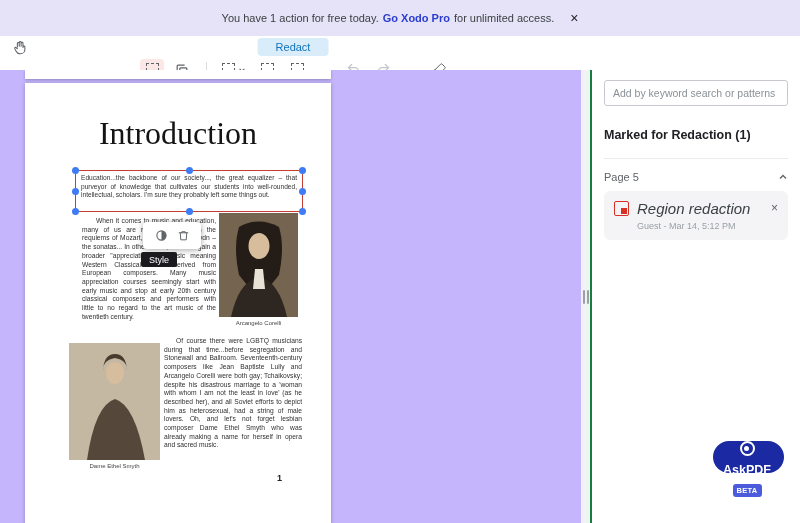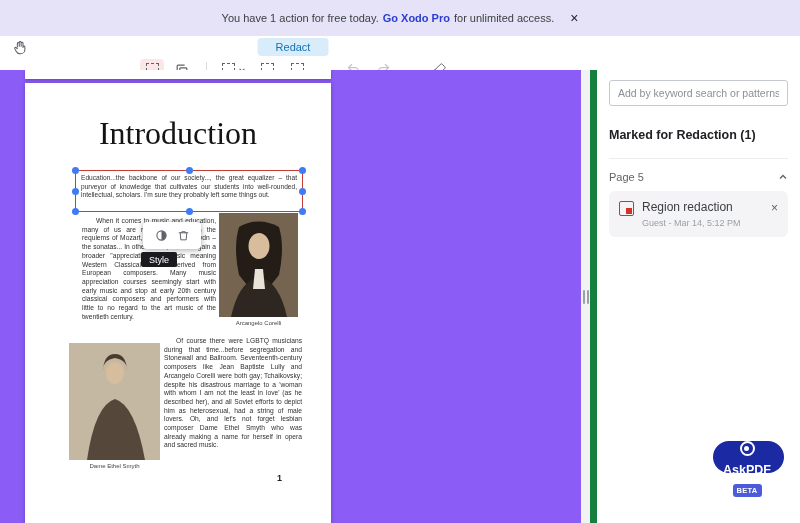--- a/index.html
+++ b/index.html
@@ -23,21 +23,21 @@
   .tbtn { min-width:24px; height:22px; border:none; background:none; border-radius:4px; display:flex; align-items:center; justify-content:center; gap:3px; padding:0 3px; }
   .tbtn.selected { background:#fbe7e6; }
   .tdivider { width:1px; height:15px; background:#dadce0; margin:0 6px; }
   .ric { width:13px; height:13px; border:1.4px dashed #5f6368; position:relative; display:inline-block; }
   .ric i { position:absolute; right:-3px; bottom:-3px; width:7px; height:7px; display:block; }
   .ric i.red { background:#e03c31; } .ric i.yellow { background:#f5c815; } .ric i.green { background:#3fa33f; }
   .gap-lg { margin-left:26px; }
 
   
   .workspace { position:absolute; top:70px; left:0; right:0; bottom:0; display:flex; }
-  .doc-area { flex:1; background:#8b5cf6; position:relative; overflow:hidden; }
+  .doc-area { flex:1; background:#c4b5fd; position:relative; overflow:hidden; }
   .prev-page { position:absolute; left:25px; top:0; width:306px; height:9px; background:#fff; box-shadow:0 1px 3px rgba(0,0,0,.25); }
   .page { position:absolute; left:25px; top:13px; width:306px; height:445px; background:#fff; box-shadow:0 1px 4px rgba(0,0,0,.25); }
 
   .doc-title { position:absolute; top:32px; left:0; right:0; text-align:center; font-family:"Liberation Serif",serif; font-size:32px; font-weight:400; color:#141414; }
 
   .selection { position:absolute; left:50px; top:87px; width:228px; height:42px; border:1px solid #c63d33; }
   .sel-text { position:absolute; left:5px; right:5px; top:3px; bottom:2px; font-size:6.6px; line-height:1.3; color:#333; text-align:justify; overflow:hidden; }
   .handle { position:absolute; width:7px; height:7px; border-radius:50%; background:#3e7bf4; }
   .h-nw{left:-4px;top:-4px}.h-n{left:calc(50% - 3.5px);top:-4px}.h-ne{right:-4px;top:-4px}
   .h-w{left:-4px;top:calc(50% - 3.5px)}.h-e{right:-4px;top:calc(50% - 3.5px)}
@@ -54,32 +54,32 @@
   .portrait2 { position:absolute; left:44px; top:260px; width:91px; height:117px; }
   .caption2 { position:absolute; left:44px; top:380px; width:91px; text-align:center; font-size:6px; color:#444; }
   .pagenum { position:absolute; left:252px; top:390px; font-size:9px; font-weight:700; color:#222; }
 
   
   .resizer { width:9px; background:#f0f2f4; position:relative; }
   .grip { position:absolute; top:50%; left:50%; transform:translate(-50%,-50%); display:flex; gap:2px; }
   .grip i { width:2px; height:14px; background:#9aa0a6; display:block; border-radius:1px; }
 
   
-  .panel { width:210px; background:#fff; border-left:7px solid #15803d; position:relative; padding:10px 12px 0; }
+  .panel { width:210px; background:#fff; border-left:2px solid #15803d; position:relative; padding:10px 12px 0; }
   .search-input { width:100%; height:26px; border:1px solid #c6cace; border-radius:3px; padding:0 8px; font-size:10.5px; font-family:inherit; color:#333; }
   .search-input::placeholder { color:#8a9096; }
   .panel-heading { margin-top:22px; font-size:12.5px; font-weight:700; color:#202124; }
   .group-row { margin-top:16px; padding-top:12px; border-top:1px solid #ececec; display:flex; align-items:center; justify-content:space-between; }
   .group-label { font-size:11px; color:#5f6368; }
   .collapse-btn { background:none; border:none; display:flex; align-items:center; }
   .card { margin-top:8px; background:#f4f4f7; border-radius:6px; padding:9px 10px; display:flex; gap:8px; align-items:flex-start; }
   .card-icon { width:15px; height:15px; border:1.5px solid #d93025; border-radius:2px; position:relative; flex:none; margin-top:1px; }
   .card-icon::after { content:""; position:absolute; right:1px; bottom:1px; width:6px; height:6px; background:#d93025; }
   .card-body { flex:1; }
-  .card-title { font-size:12px; color:#3c4043; }
+  .card-title { font-size:15px; color:#3c4043;font-style:italic; }
   .card-meta { font-size:9px; color:#9aa0a6; margin-top:4px; }
   .card-close { background:none; border:none; color:#5f6368; font-size:12px; line-height:1; padding:0; margin-top:2px; font-family:inherit; }
 
   .askpdf { position:absolute; right:16px; bottom:50px; height:32px; padding:0 13px 0 10px; background:#1b2aa3; border:none; border-radius:17px; display:flex; align-items:center; gap:7px; color:#fff;flex-direction:column; }
   .ask-ring { width:15px; height:15px; border:2px solid #fff; border-radius:50%; position:relative; flex:none; }
   .ask-ring::after { content:""; position:absolute; left:2.5px; top:2.5px; width:5px; height:5px; background:#fff; border-radius:50%; }
   .ask-label { font-size:12.5px; font-weight:700; }
   .beta { background:#4b5bdb; color:#fff; font-size:7.5px; font-weight:700; padding:2px 4px; border-radius:3px; letter-spacing:.3px; }
 
   .panel-footer { position:absolute; left:0; right:0; bottom:0; height:42px; border-top:1px solid #e3e3e3; display:flex; align-items:center; justify-content:flex-end; gap:18px; padding:0 12px; background:#fff; }

